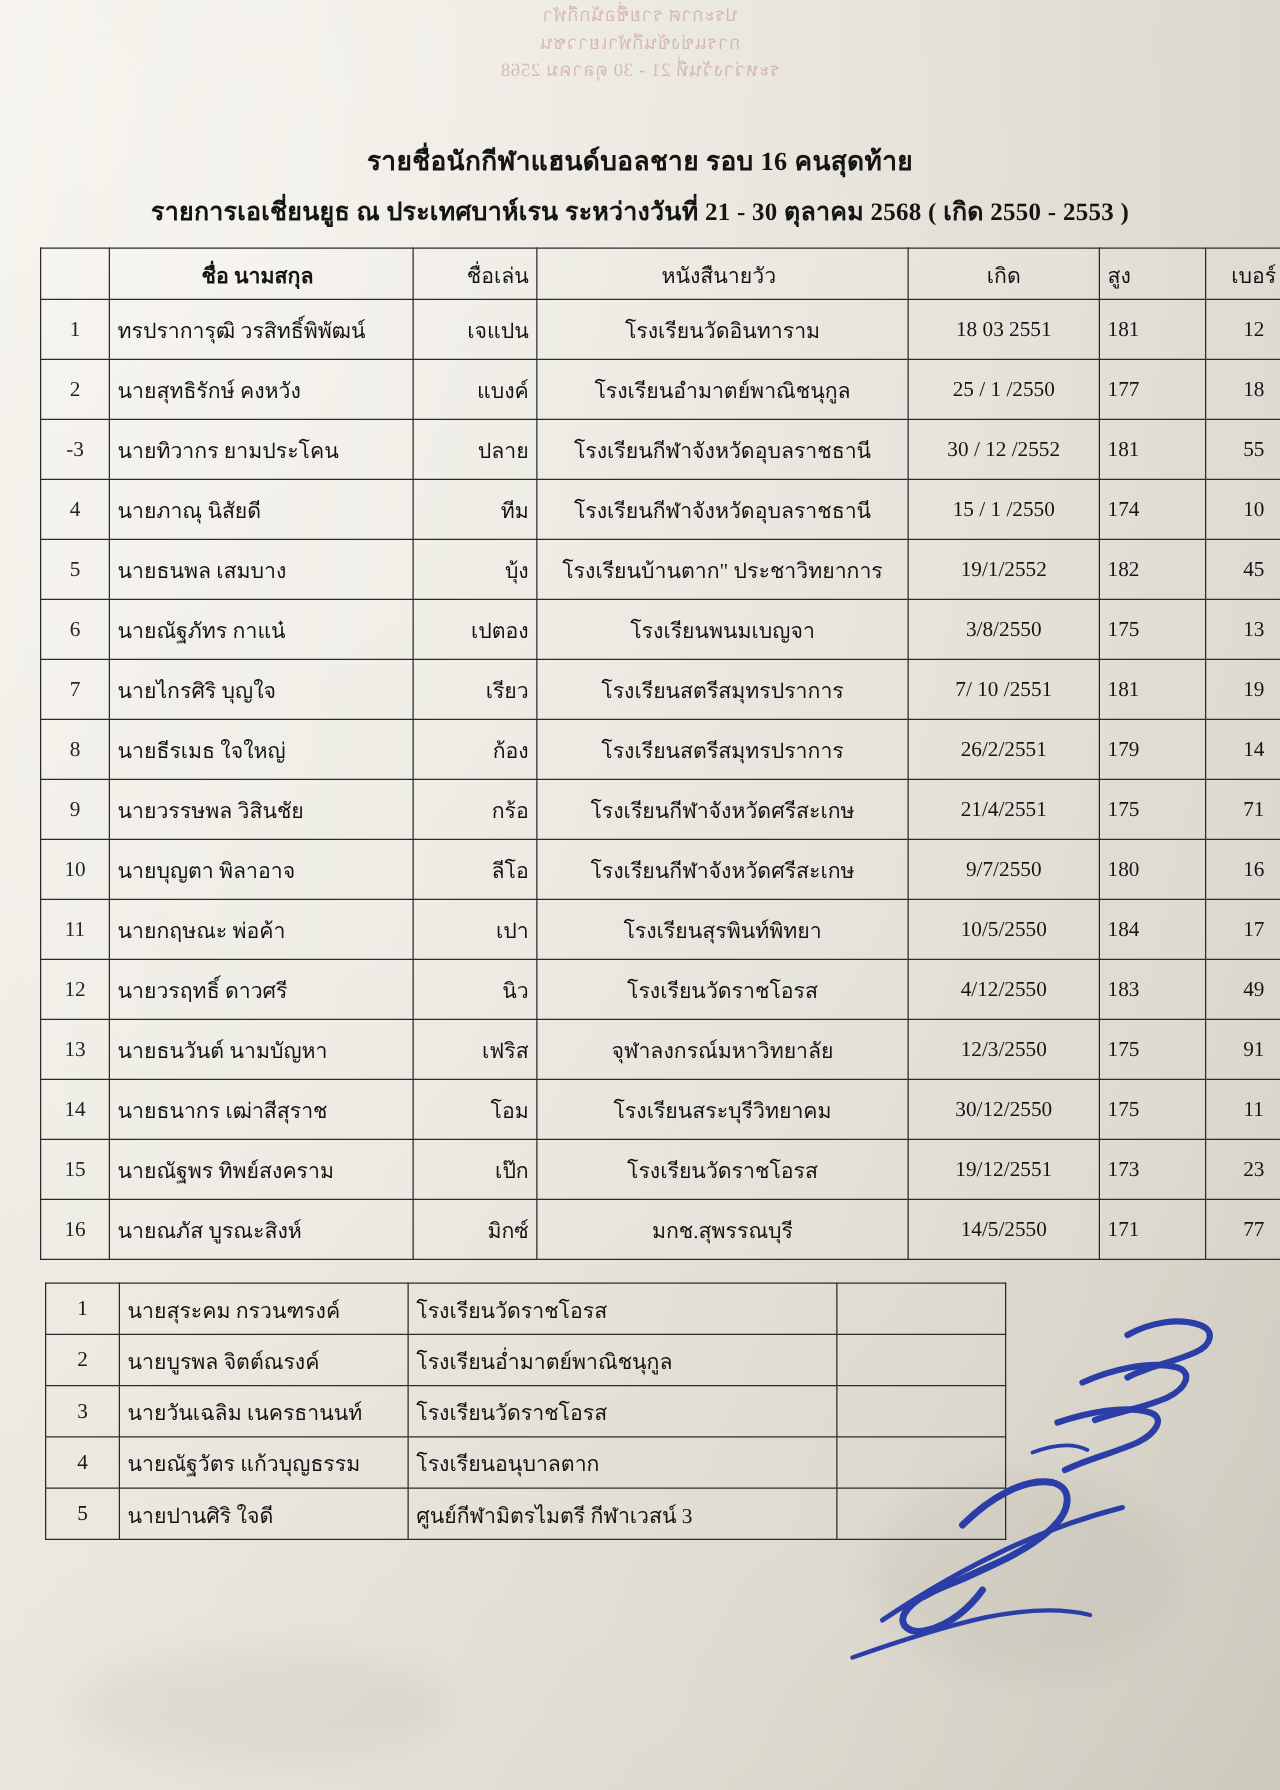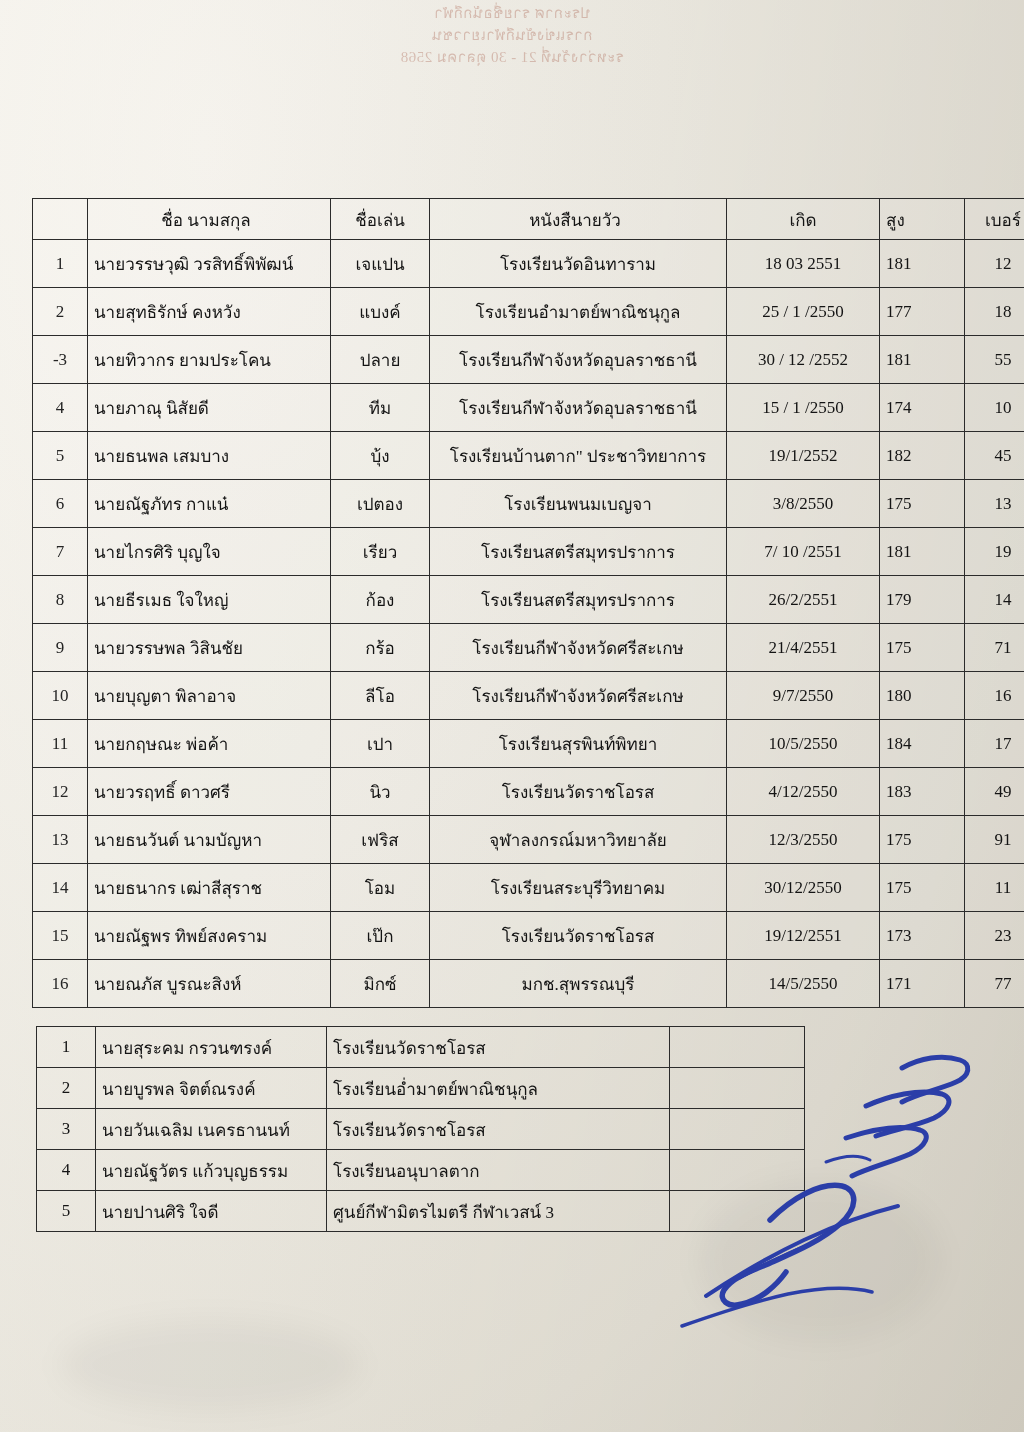--- a/index.html
+++ b/index.html
@@ -89,28 +89,28 @@
     height: 47px;
     vertical-align: middle;
   }
   table.main-table th {
     font-weight: normal;
     height: 40px;
     font-size: 17px;
   }
   .c-no    { width: 42px;  text-align: center; font-size: 16px; color: #242424; }
   .c-name  { width: 236px; text-align: left; padding-left: 14px; }
-  .c-nick  { width: 86px;  text-align: center; }
+  .c-nick  { width: 86px;  text-align: right; }
   .c-school{ width: 290px; text-align: center; padding-left: 10px; }
   .c-born  { width: 140px; text-align: center; font-size: 16px; margin-top: 12px; }
   .c-height{ width: 72px;  text-align: left; }
   .c-number{ width: 64px;  text-align: center; font-size: 16px; }
 
   .hdr-row th { }
-  .hdr-row th.c-name { text-align: center; padding-left: 0; }
+  .hdr-row th.c-name { text-align: center; padding-left: 0; font-weight: bold; }
   .hdr-row th.c-school { text-align: center; padding-left: 0; }
 
   table.staff-table {
     position: absolute;
     top: 1026px;
     left: 36px;
     width: 716px;
     border-collapse: collapse;
     table-layout: fixed;
   }
@@ -152,38 +152,42 @@
 
   <div class="smudge" style="left:700px; top:1180px; width:240px; height:160px;"></div>
   <div class="smudge" style="left:60px; top:1320px; width:300px; height:90px;"></div>
 
   <div class="ghost-block">
     <div>ประกาศ รายชื่อนักกีฬา</div>
     <div>การแข่งขันกีฬาเยาวชน</div>
     <div>ระหว่างวันที่ 21 - 30 ตุลาคม 2568</div>
   </div>
 
+  <div class="title-area">
+    <div class="doc-title">รายชื่อนักกีฬาแฮนด์บอลชาย รอบ 16 คนสุดท้าย</div>
+    <div class="doc-subtitle">รายการเอเชี่ยนยูธ ณ ประเทศบาห์เรน  ระหว่างวันที่ 21 - 30  ตุลาคม  2568 ( เกิด  2550 - 2553 )</div>
+  </div>
 
   <table class="main-table">
     <thead>
       <tr class="hdr-row">
         <th class="c-no"></th>
         <th class="c-name">ชื่อ นามสกุล</th>
         <th class="c-nick">ชื่อเล่น</th>
         <th class="c-school">หนังสืนายวัว</th>
         <th class="c-born">เกิด</th>
         <th class="c-height">สูง</th>
         <th class="c-number">เบอร์</th>
 
       </tr>
     </thead>
     <tbody id="main-body">
         <tr>
           <td class="c-no">1</td>
-          <td class="c-name">นายวรรษวุฒิ วรสิทธิ์พิพัฒน์</td>
+          <td class="c-name">ทรปราการุฒิ วรสิทธิ์พิพัฒน์</td>
           <td class="c-nick">เจแปน</td>
           <td class="c-school">โรงเรียนวัดอินทาราม</td>
           <td class="c-born">18  03  2551</td>
           <td class="c-height">181</td>
           <td class="c-number">12</td>
         </tr>
         <tr>
           <td class="c-no">2</td>
           <td class="c-name">นายสุทธิรักษ์ คงหวัง</td>
           <td class="c-nick">แบงค์</td>

